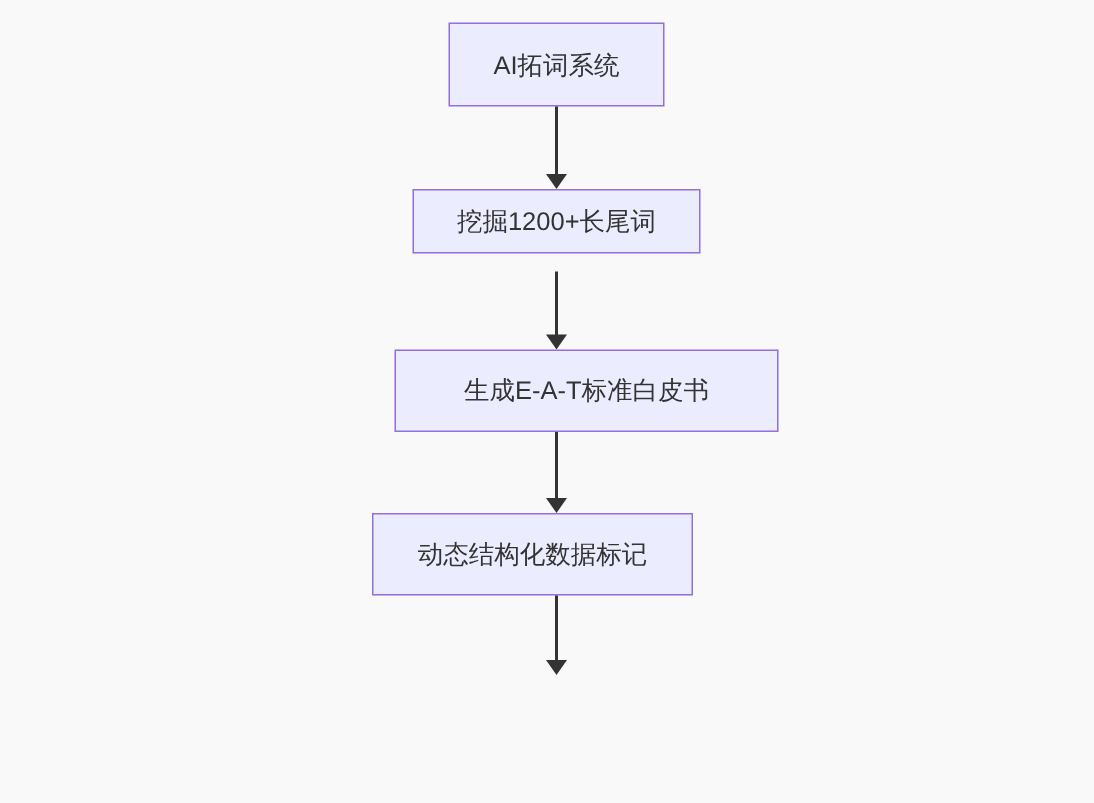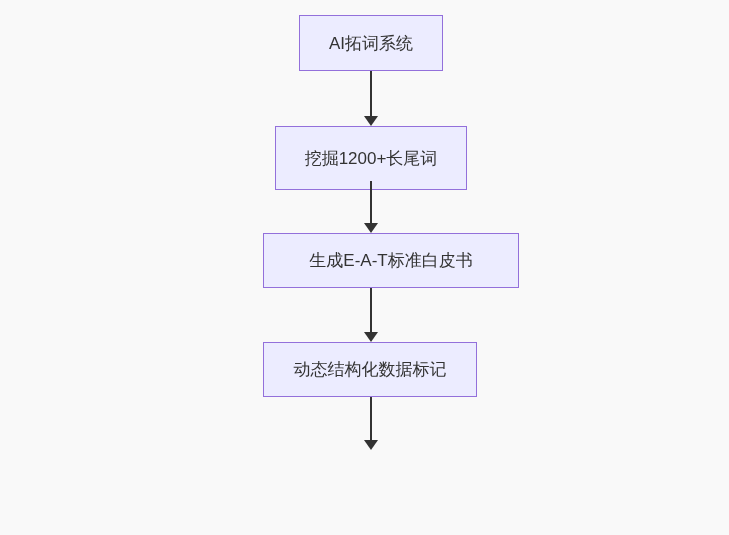--- a/index.html
+++ b/index.html
@@ -25,23 +25,23 @@
     border: 1px solid var(--node-border, #9370DB);
     color: var(--text, #333333);
     font-size: 17px;
     line-height: 1;
     display: flex;
     align-items: center;
     justify-content: center;
     white-space: nowrap;
   }
   .node-1 { left: 299px; top: 15px;  width: 144px; height: 56px; }
-  .node-2 { left: 275px; top: 126px; width: 192px; height: 64px; }
+  .node-2 { left: 275px; top: 126px; width: 192px; height: 43px; }
   .node-3 { left: 263px; top: 233px; width: 256px; height: 55px; }
-  .node-4 { left: 263px; top: 342px; width: 214px; height: 55px; justify-content: center; }
+  .node-4 { left: 248px; top: 342px; width: 214px; height: 55px; justify-content: center; }
   .node-5 { left: 256px; top: 450px; width: 231px; height: 55px; }
 
   .edge-line {
     position: absolute;
     left: 370px;
     width: 2px;
     background: var(--edge, #333333);
   }
   .line-1 { top: 71px;  height: 46px; }
   .line-2 { top: 181px; height: 43px; }

